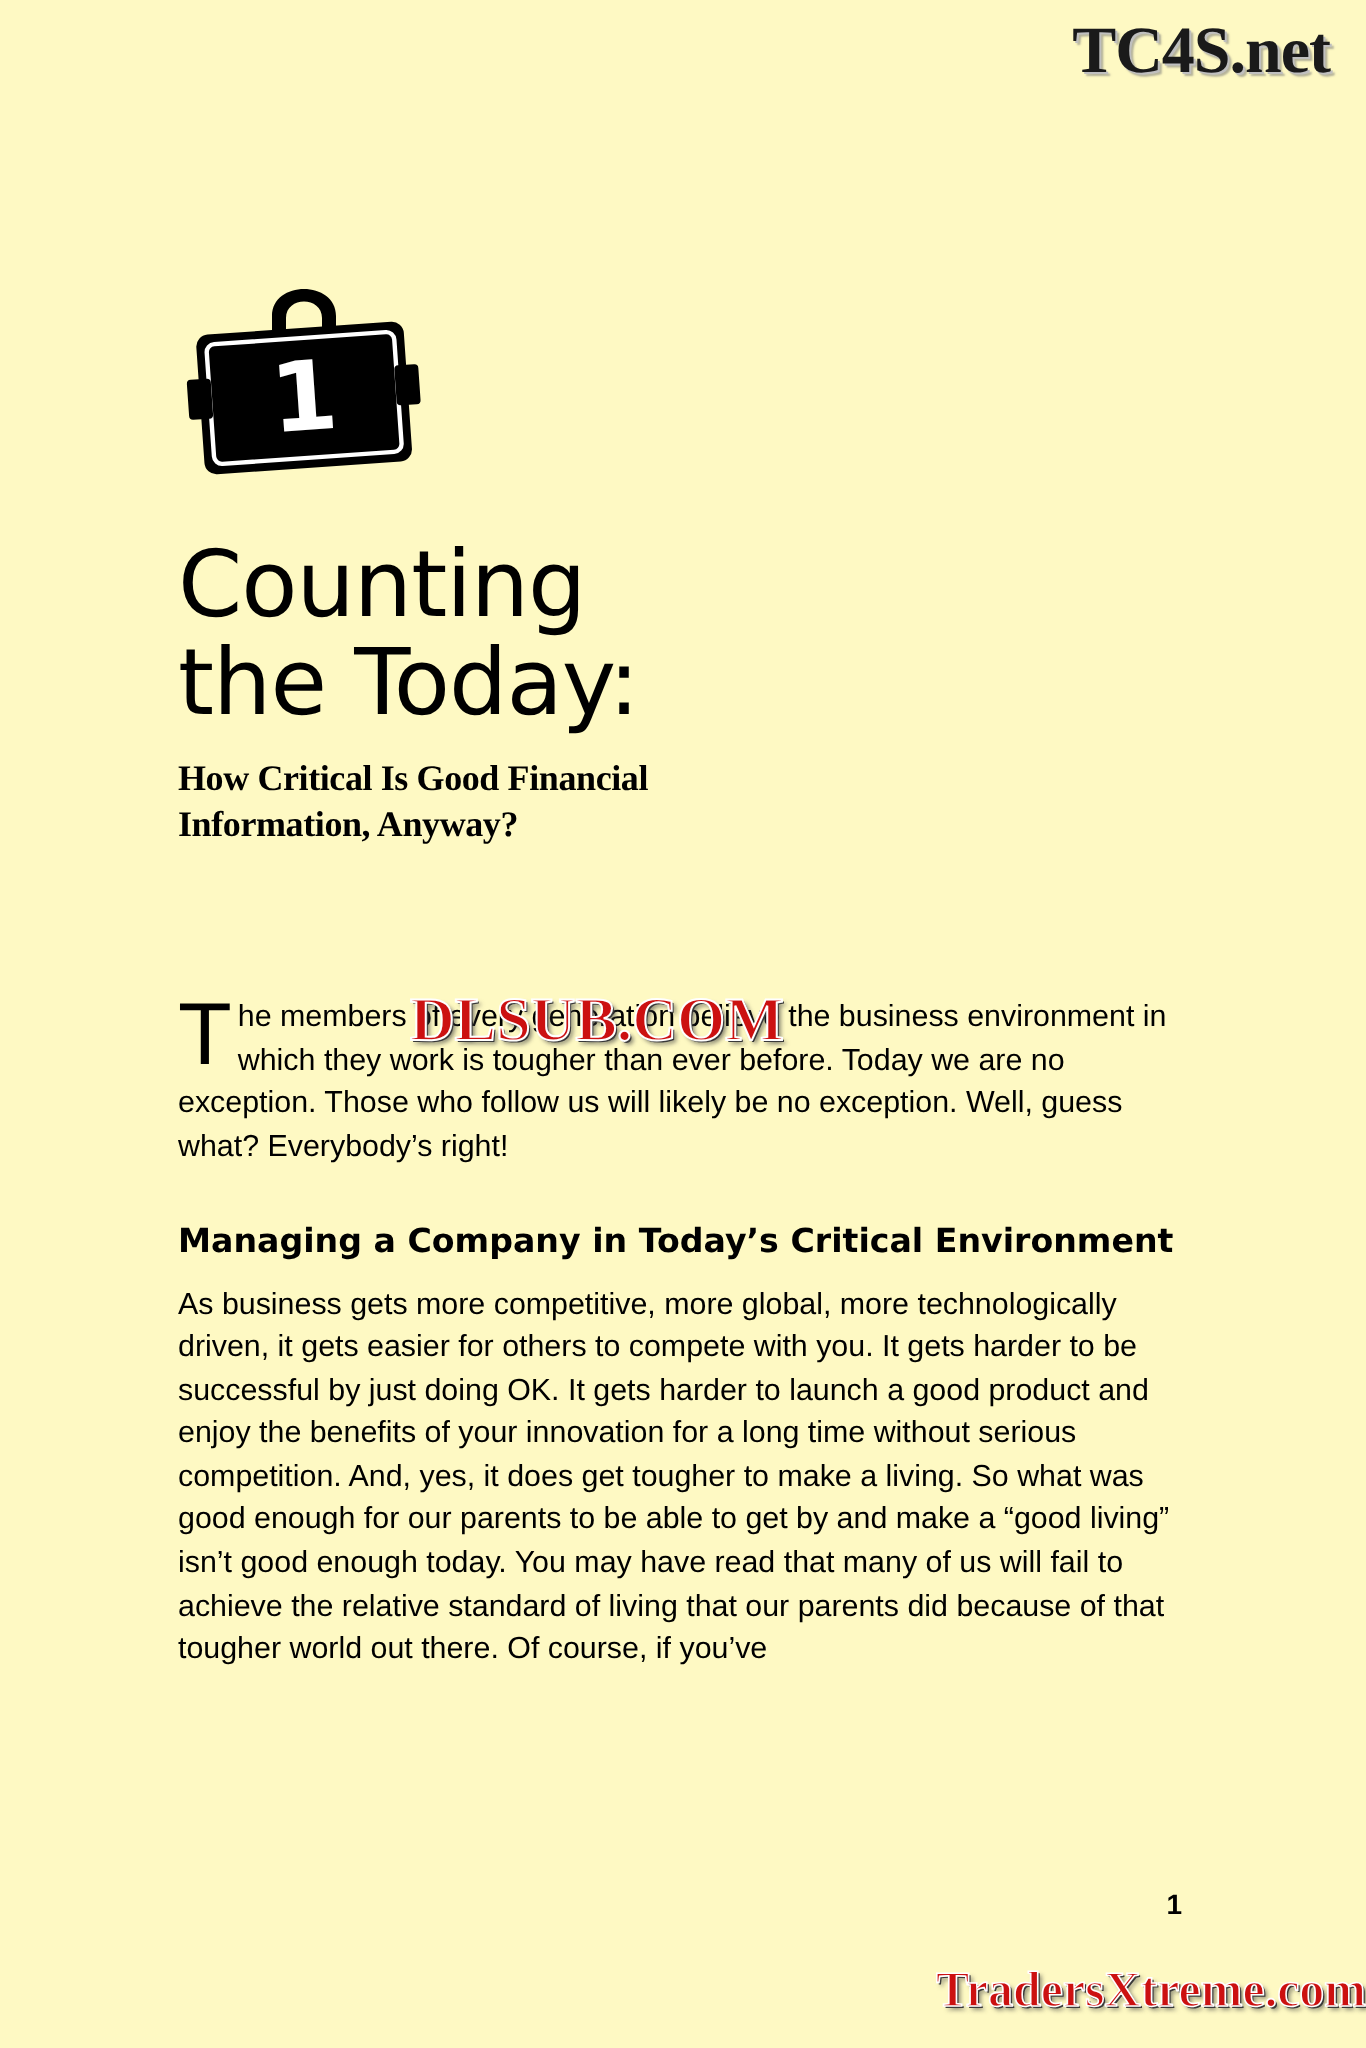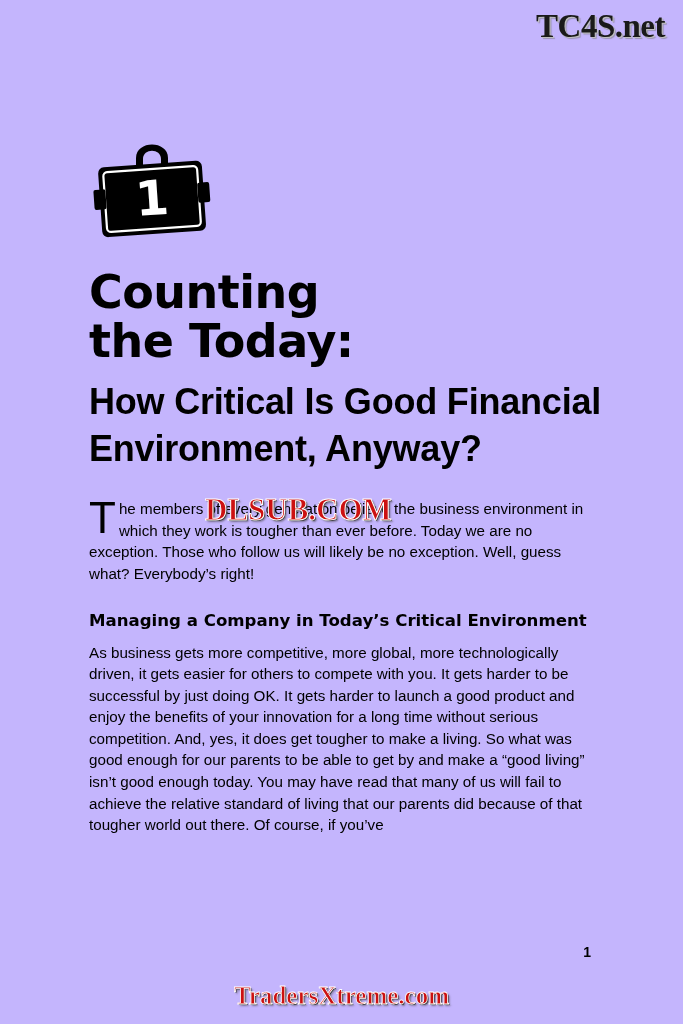--- a/index.html
+++ b/index.html
@@ -12,21 +12,21 @@
     height: 1024px;
     position: relative;
     font-family: "Liberation Sans", sans-serif;
     color: #000000;
     overflow: hidden;
   }
 
   .page {
     position: absolute;
     inset: 0;
-    background: #c4b5fd;
+    background: #fef9c3;
   }
 
   
   .top-watermark {
     position: absolute;
     top: 8px;
     right: 18px;
     font-family: "Liberation Serif", serif;
     font-weight: bold;
     font-size: 33px;
@@ -49,31 +49,31 @@
 
   
   .title-block {
     position: absolute;
     left: 89px;
     top: 268px;
     width: 520px;
   }
   .chapter-title {
     font-family: "DejaVu Sans", sans-serif;
-    font-weight: bold;
+    font-weight: normal;
     font-size: 46px;
     line-height: 1.06;
     letter-spacing: -0.5px;
     margin: 0;
     color: #000;
   }
   .chapter-subtitle {
-    font-family: Liberation Sans, sans-serif;
-    font-weight: bold;
-    font-size: 36px;
+    font-family: Liberation Serif, serif;
+    font-weight: bold;
+    font-size: 18px;
     line-height: 1.32;
     letter-spacing: -0.2px;
     margin: 12px 0 0 0;
     color: #000;
   }
 
   
   .body-col {
     position: absolute;
     left: 89px;
@@ -135,21 +135,21 @@
     font-family: "Liberation Sans", sans-serif;
     font-weight: bold;
     font-size: 14px;
     color: #000;
   }
   .bottom-watermark {
     position: absolute;
     left: 0;
     right: 0;
     bottom: 14px;
-    text-align: center;
+    text-align: right;
     font-family: "Liberation Serif", serif;
     font-weight: bold;
     font-size: 25px;
     color: #cc1111;
     -webkit-text-stroke: 0.8px #ffffff;
     text-shadow:
       1px 1px 0 #3a3a3a,
       2px 2px 2px rgba(60,60,60,0.55);
   }
 </style>
@@ -177,21 +177,21 @@
     </svg>
   </div>
 
   <div class="title-block">
     <h1 class="chapter-title">
       <span>Counting</span><br>
       <span>the Today:</span>
     </h1>
     <div class="chapter-subtitle">
       <span>How Critical Is Good Financial</span><br>
-      <span>Environment, Anyway?</span>
+      <span>Information, Anyway?</span>
     </div>
   </div>
 
   <div class="body-col">
     <p class="body dropcap-para">
       <span class="dropcap">T</span><span>he members of every generation believe the business environment in which they work is tougher than ever before. Today we are no exception. Those who follow us will likely be no exception. Well, guess what? Everybody’s right!</span>
     </p>
 
     <h2 class="section-head">Managing a Company in Today’s Critical Environment</h2>
 

